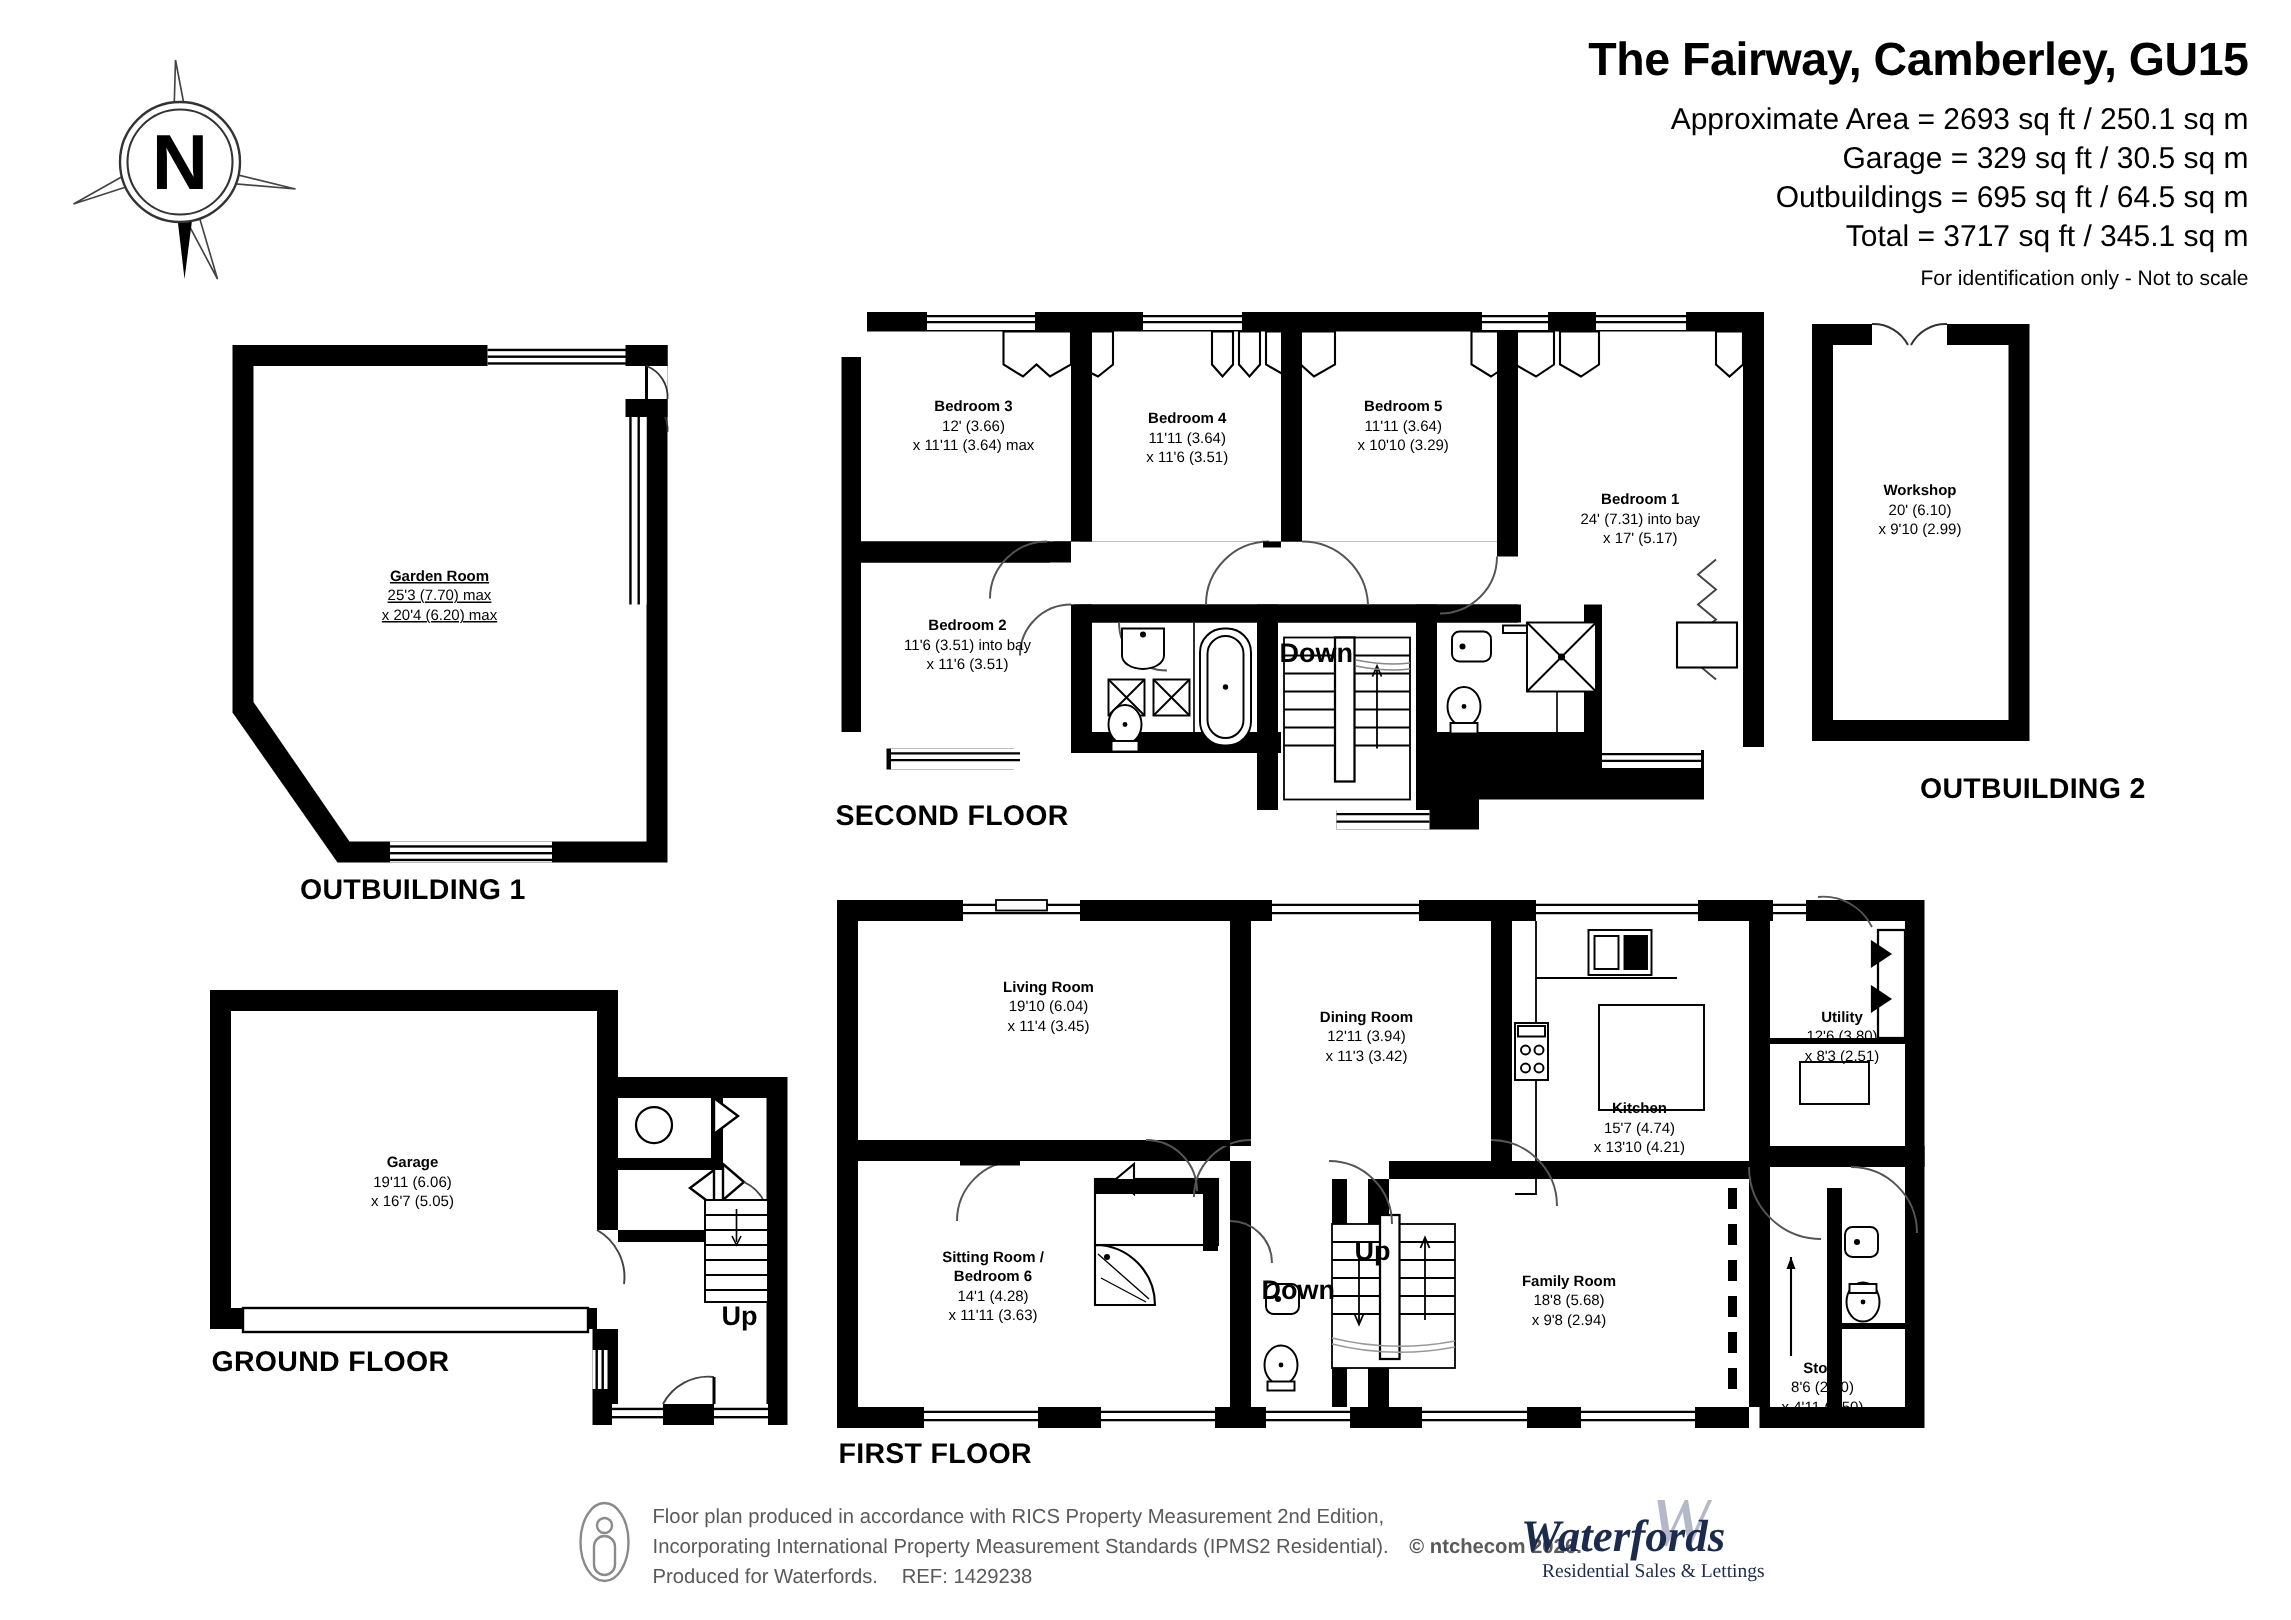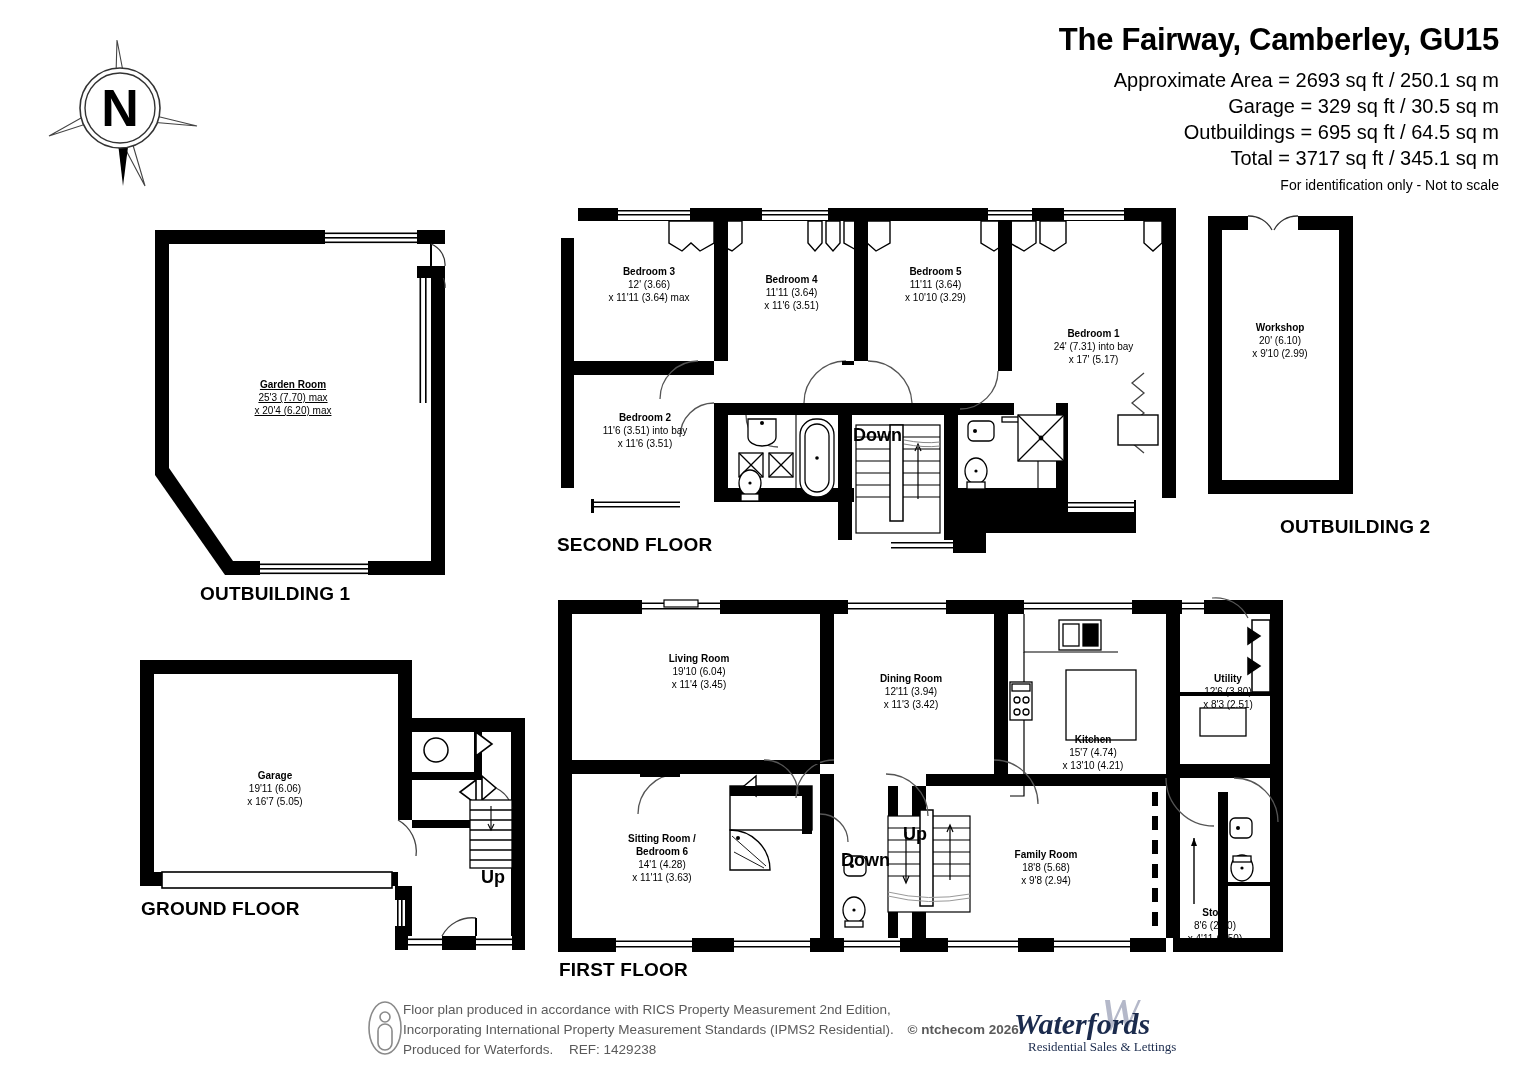--- a/index.html
+++ b/index.html
@@ -23,21 +23,21 @@
 
   
   .plan { position: absolute; }
   .room-lbl { position: absolute; text-align: center; font-size: 10px; line-height: 1.30; white-space: nowrap; }
   .room-lbl .nm { font-weight: bold; }
   .floor-lbl { position: absolute; font-size: 19px; font-weight: bold; letter-spacing: 0.2px; white-space: nowrap; }
   .mini { position: absolute; font-size: 18px; font-weight: bold; }
   .svglayer { position: absolute; left: 0; top: 0; overflow: visible; }
 
   
-  #footer { position: absolute; left: 367px; top: 1000px; display: flex; align-items: flex-end; }
+  #footer { position: absolute; left: 385px; top: 1000px; display: flex; align-items: flex-end; gap: 14px; }
   #footer .disc { font-size: 13.5px; line-height: 1.48; color: #5a5a5a; }
   #logo { position: absolute; left: 1012px; top: 1000px; width: 200px; height: 62px; }
 </style>
 </head>
 <body>
 
 <div id="page">
 
   <div id="compass">
     <svg width="155" height="150" viewBox="0 0 155 150">

